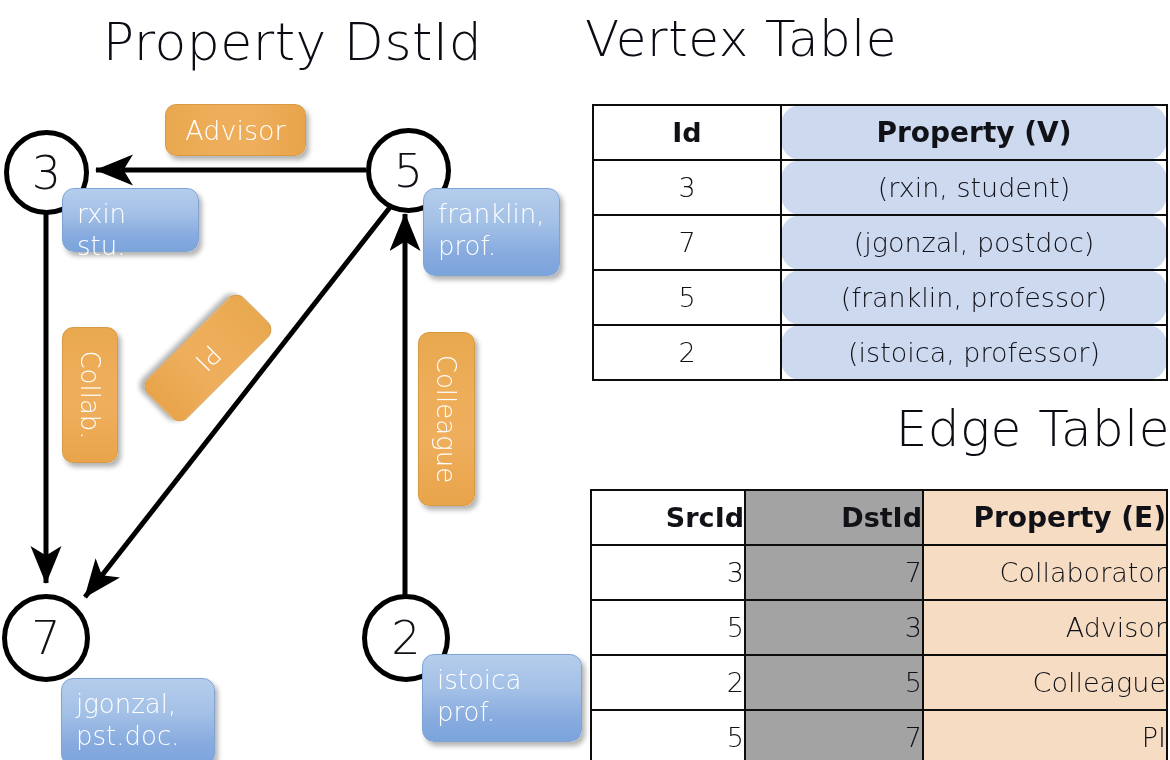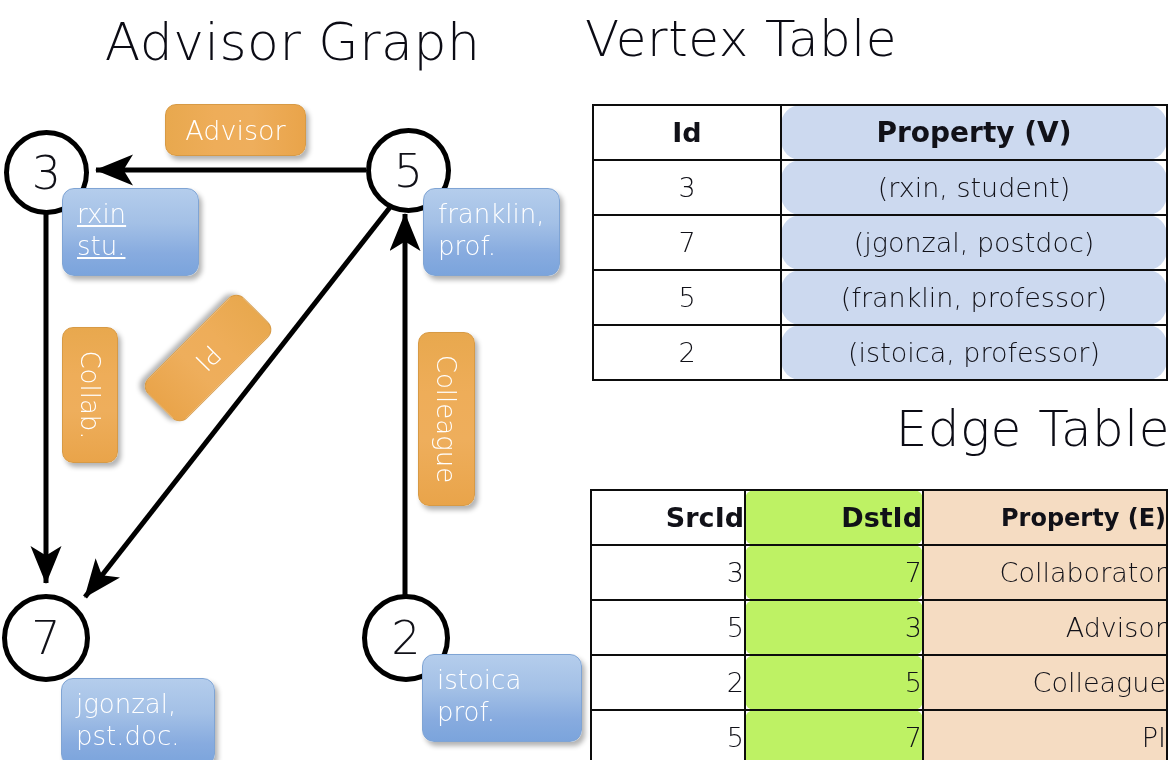--- a/index.html
+++ b/index.html
@@ -131,28 +131,28 @@
 
   #vertex-table { left: 592px; top: 104px; width: 576px; }
   #vertex-table th, #vertex-table td { height: 53px; font-size: 27px; }
   #vertex-table .col-id { width: 186px; background: #ffffff; border-radius: 20px; }
   #vertex-table .col-prop { background: #ccd9ef; border-radius: 20px; }
   #vertex-table th.col-prop { font-size: 28px; }
 
   #edge-table { left: 590px; top: 489px; width: 578px; }
   #edge-table th, #edge-table td { height: 53px; font-size: 27px; text-align: right; }
   #edge-table .col-src { width: 152px; background: #ffffff; }
-  #edge-table .col-dst { width: 176px; background: #bef264; border-radius: 9px; }
+  #edge-table .col-dst { width: 176px; background: #a3a3a3; }
   #edge-table .col-prop { background: #f5dcc2; }
-  #edge-table th.col-prop { font-size: 24px; }
+  #edge-table th.col-prop { font-size: 28px; }
 </style>
 </head>
 <body>
 
-<div class="title" id="title-property-graph">Advisor Graph</div>
+<div class="title" id="title-property-graph">Property DstId</div>
 
 <div class="title" id="title-vertex-table">Vertex Table</div>
 
 <div class="title" id="title-edge-table">Edge Table</div>
 
 <div id="graph-panel">
 
   <svg id="graph-edges" viewBox="0 0 585 760">
     <defs>
       <marker id="ah" markerWidth="9" markerHeight="9" refX="7.4" refY="3.1" orient="auto" markerUnits="strokeWidth">
@@ -175,21 +175,21 @@
   <div class="vertex-circle" style="left:366px; top:128px; width:85px; height:85px;">
     <span>5</span>
   </div>
   <div class="vertex-circle" style="left:2px; top:594px; width:88px; height:88px;">
     <span>7</span>
   </div>
   <div class="vertex-circle" style="left:362px; top:594px; width:88px; height:88px;">
     <span>2</span>
   </div>
 
-  <div class="prop-box" style="left:62px; top:188px; width:137px; height:88px;text-decoration:underline;">
+  <div class="prop-box" style="left:62px; top:188px; width:137px; height:64px;">
     <div>rxin</div>
     <div>stu.</div>
   </div>
 
   <div class="prop-box" style="left:423px; top:188px; width:137px; height:88px;">
     <div>franklin,</div>
     <div>prof.</div>
   </div>
 
   <div class="prop-box" style="left:61px; top:678px; width:154px; height:88px;">

